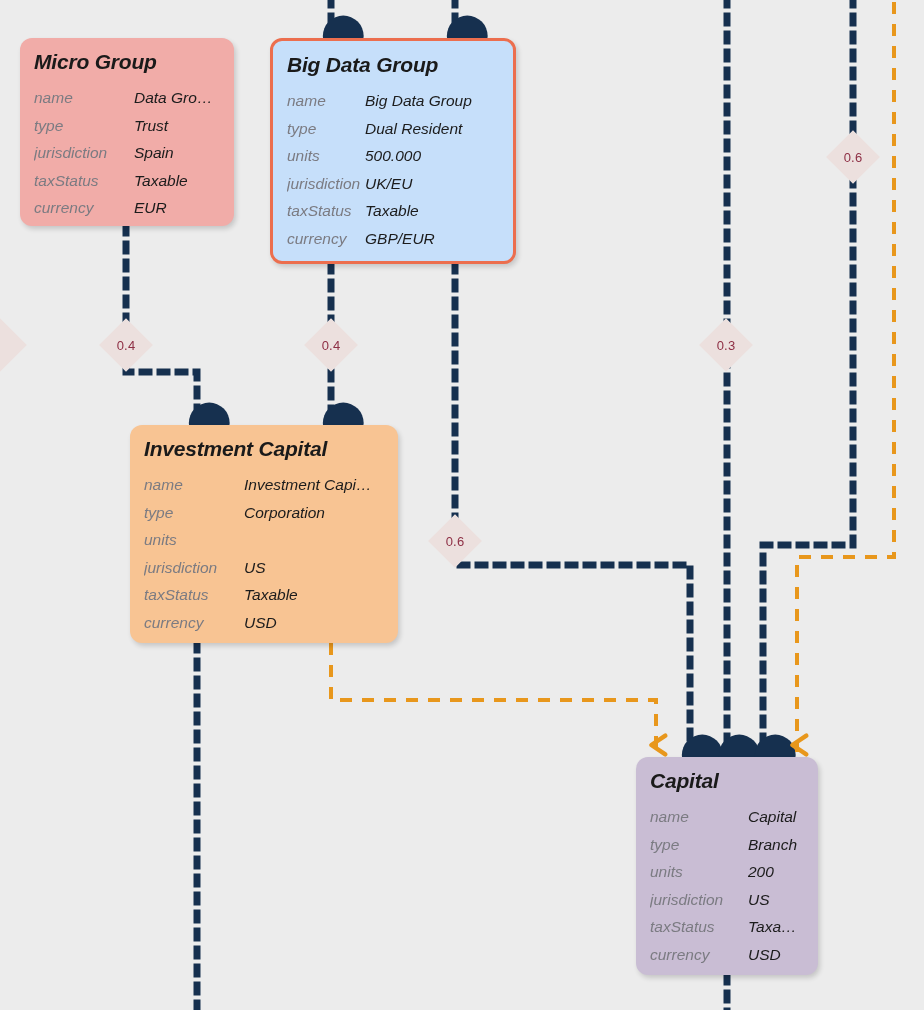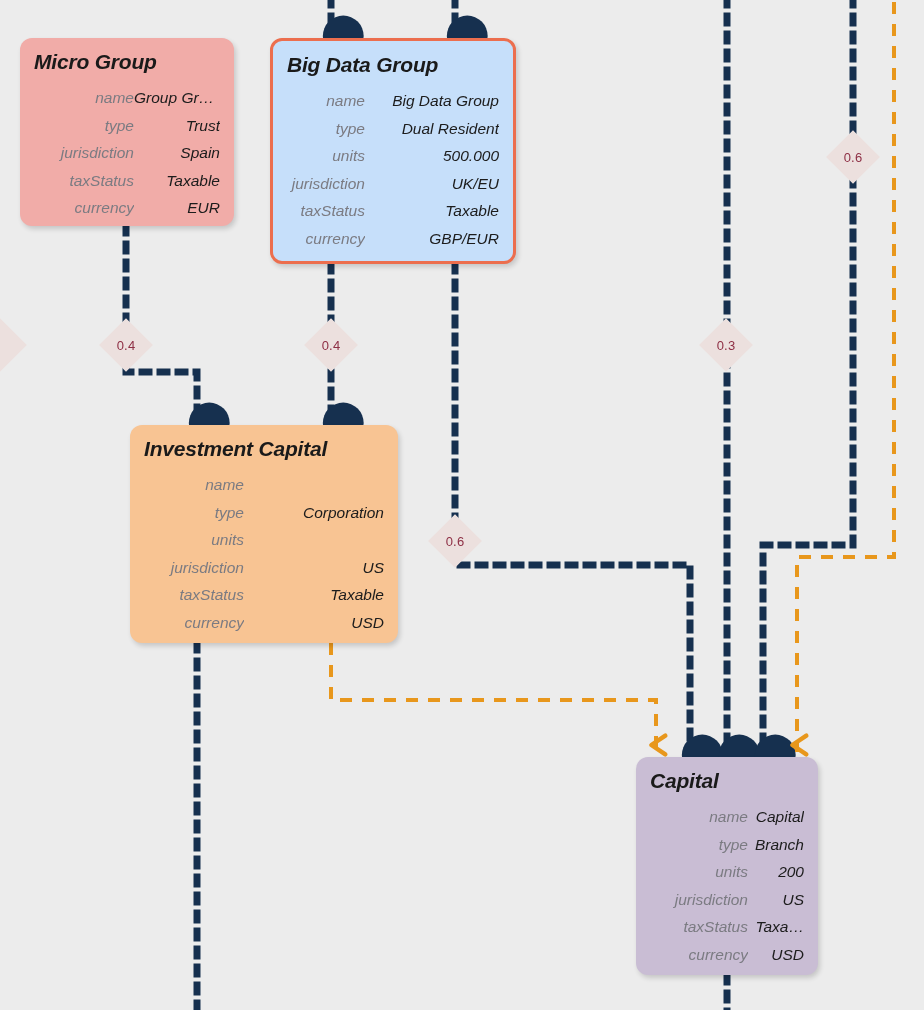--- a/index.html
+++ b/index.html
@@ -25,21 +25,21 @@
   }
   .node .title{
     font-size:21px;
     font-weight:bold;
     color:#1a1a1a;
     letter-spacing:-0.2px;
     margin:2px 0 10px 0;
     white-space:nowrap;
     overflow:hidden;
   }
-  .rows{display:block;text-align:right;}
+  .rows{display:block;}
   .row{
     display:flex;
     align-items:baseline;
     font-size:15.5px;
     line-height:27.5px;
     white-space:nowrap;
   }
   .row .k{
     color:#7b7b82;
     flex:0 0 auto;
@@ -164,21 +164,21 @@
   </div>
   <div class="badge" style="left:0px;top:345px;">
     <span></span>
   </div>
 
   <div class="node" id="node-micro">
     <div class="title">Micro Group</div>
     <div class="rows">
       <div class="row">
         <span class="k">name</span>
-        <span class="v">Group Gro…</span>
+        <span class="v">Data Gro…</span>
       </div>
       <div class="row">
         <span class="k">type</span>
         <span class="v">Trust</span>
       </div>
       <div class="row">
         <span class="k">jurisdiction</span>
         <span class="v">Spain</span>
       </div>
       <div class="row">
@@ -220,20 +220,21 @@
         <span class="v">GBP/EUR</span>
       </div>
     </div>
   </div>
 
   <div class="node" id="node-investment">
     <div class="title">Investment Capital</div>
     <div class="rows">
       <div class="row">
         <span class="k">name</span>
+        <span class="v">Investment Capi…</span>
       </div>
       <div class="row">
         <span class="k">type</span>
         <span class="v">Corporation</span>
       </div>
       <div class="row">
         <span class="k">units</span>
       </div>
       <div class="row">
         <span class="k">jurisdiction</span>

